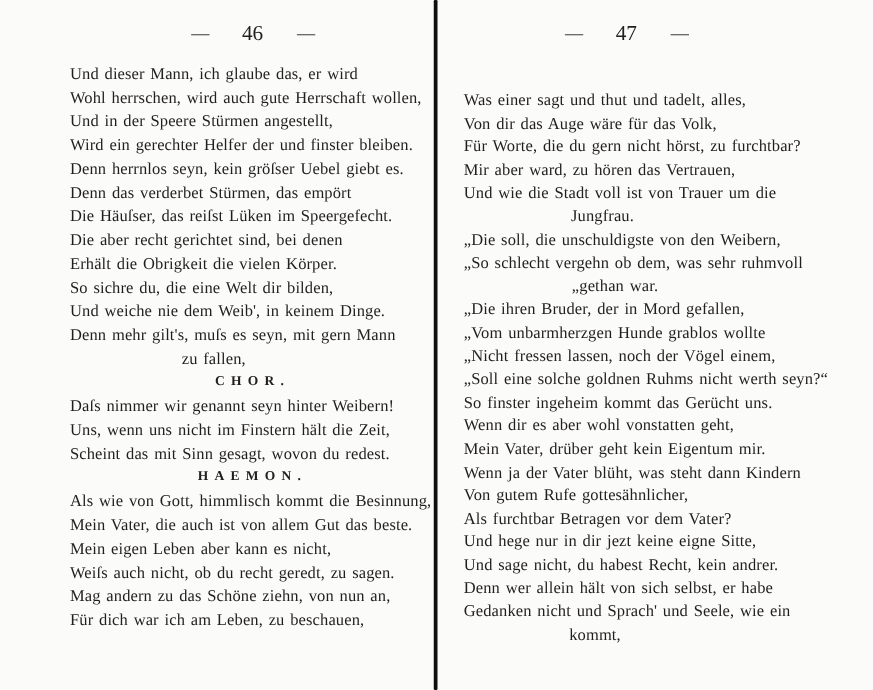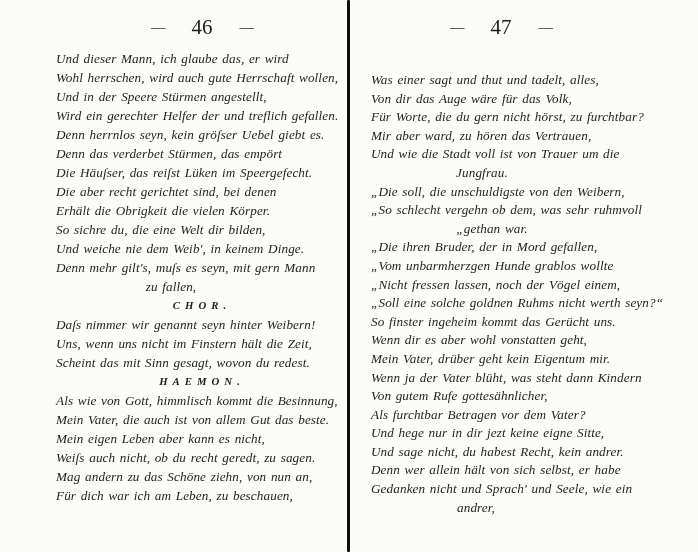--- a/index.html
+++ b/index.html
@@ -38,22 +38,22 @@
     display: flex;
     justify-content: center;
     align-items: center;
     gap: 27px;
     margin-top: 17px;
     height: 20px;
     font-size: 14.5px;
   }
   .page.right .pg-head { width: 260px; }
   .pg-head .dash { letter-spacing: -1px; }
-  .pg-head .pgnum { font-size: 21px; }
-  .lines { white-space: nowrap; font-style: italic; }
+  .pg-head .pgnum { font-size: 17px; }
+  .lines { white-space: nowrap; }
   .page.left  .lines { margin-top: 12px; }
   .page.right .lines { margin-top: 34px; }
   .line {
     height: 19px;
     line-height: 19px;
     font-size: 13.2px;
     letter-spacing: 0.1px;
     word-spacing: 1.2px;
     white-space: nowrap;
   }
@@ -77,21 +77,21 @@
   <section class="page left">
     <header class="pg-head">
       <span class="dash">—</span>
       <span class="pgnum">46</span>
       <span class="dash">—</span>
     </header>
     <div class="lines" id="left-lines">
         <div class="line">Und dieser Mann, ich glaube das, er wird</div>
         <div class="line">Wohl herrschen, wird auch gute Herrschaft wollen,</div>
         <div class="line">Und in der Speere Stürmen angestellt,</div>
-        <div class="line">Wird ein gerechter Helfer der und treflich gefallen.</div>
+        <div class="line">Wird ein gerechter Helfer der und finster bleiben.</div>
         <div class="line">Denn herrnlos seyn, kein gröſser Uebel giebt es.</div>
         <div class="line">Denn das verderbet Stürmen, das empört</div>
         <div class="line">Die Häuſser, das reiſst Lüken im Speergefecht.</div>
         <div class="line">Die aber recht gerichtet sind, bei denen</div>
         <div class="line">Erhält die Obrigkeit die vielen Körper.</div>
         <div class="line">So sichre du, die eine Welt dir bilden,</div>
         <div class="line">Und weiche nie dem Weib', in keinem Dinge.</div>
         <div class="line">Denn mehr gilt's, muſs es seyn, mit gern Mann</div>
         <div class="line right" style="padding-right: 62px;">zu fallen,</div>
         <div class="line heading">CHOR.</div>
@@ -131,17 +131,17 @@
         <div class="line">So finster ingeheim kommt das Gerücht uns.</div>
         <div class="line">Wenn dir es aber wohl vonstatten geht,</div>
         <div class="line">Mein Vater, drüber geht kein Eigentum mir.</div>
         <div class="line">Wenn ja der Vater blüht, was steht dann Kindern</div>
         <div class="line">Von gutem Rufe gottesähnlicher,</div>
         <div class="line">Als furchtbar Betragen vor dem Vater?</div>
         <div class="line">Und hege nur in dir jezt keine eigne Sitte,</div>
         <div class="line">Und sage nicht, du habest Recht, kein andrer.</div>
         <div class="line">Denn wer allein hält von sich selbst, er habe</div>
         <div class="line">Gedanken nicht und Sprach' und Seele, wie ein</div>
-        <div class="line right" style="padding-right: 100px;">andrer,</div>
+        <div class="line right" style="padding-right: 100px;">kommt,</div>
       </div>
   </section>
 
 </div>
 
 </body></html>

